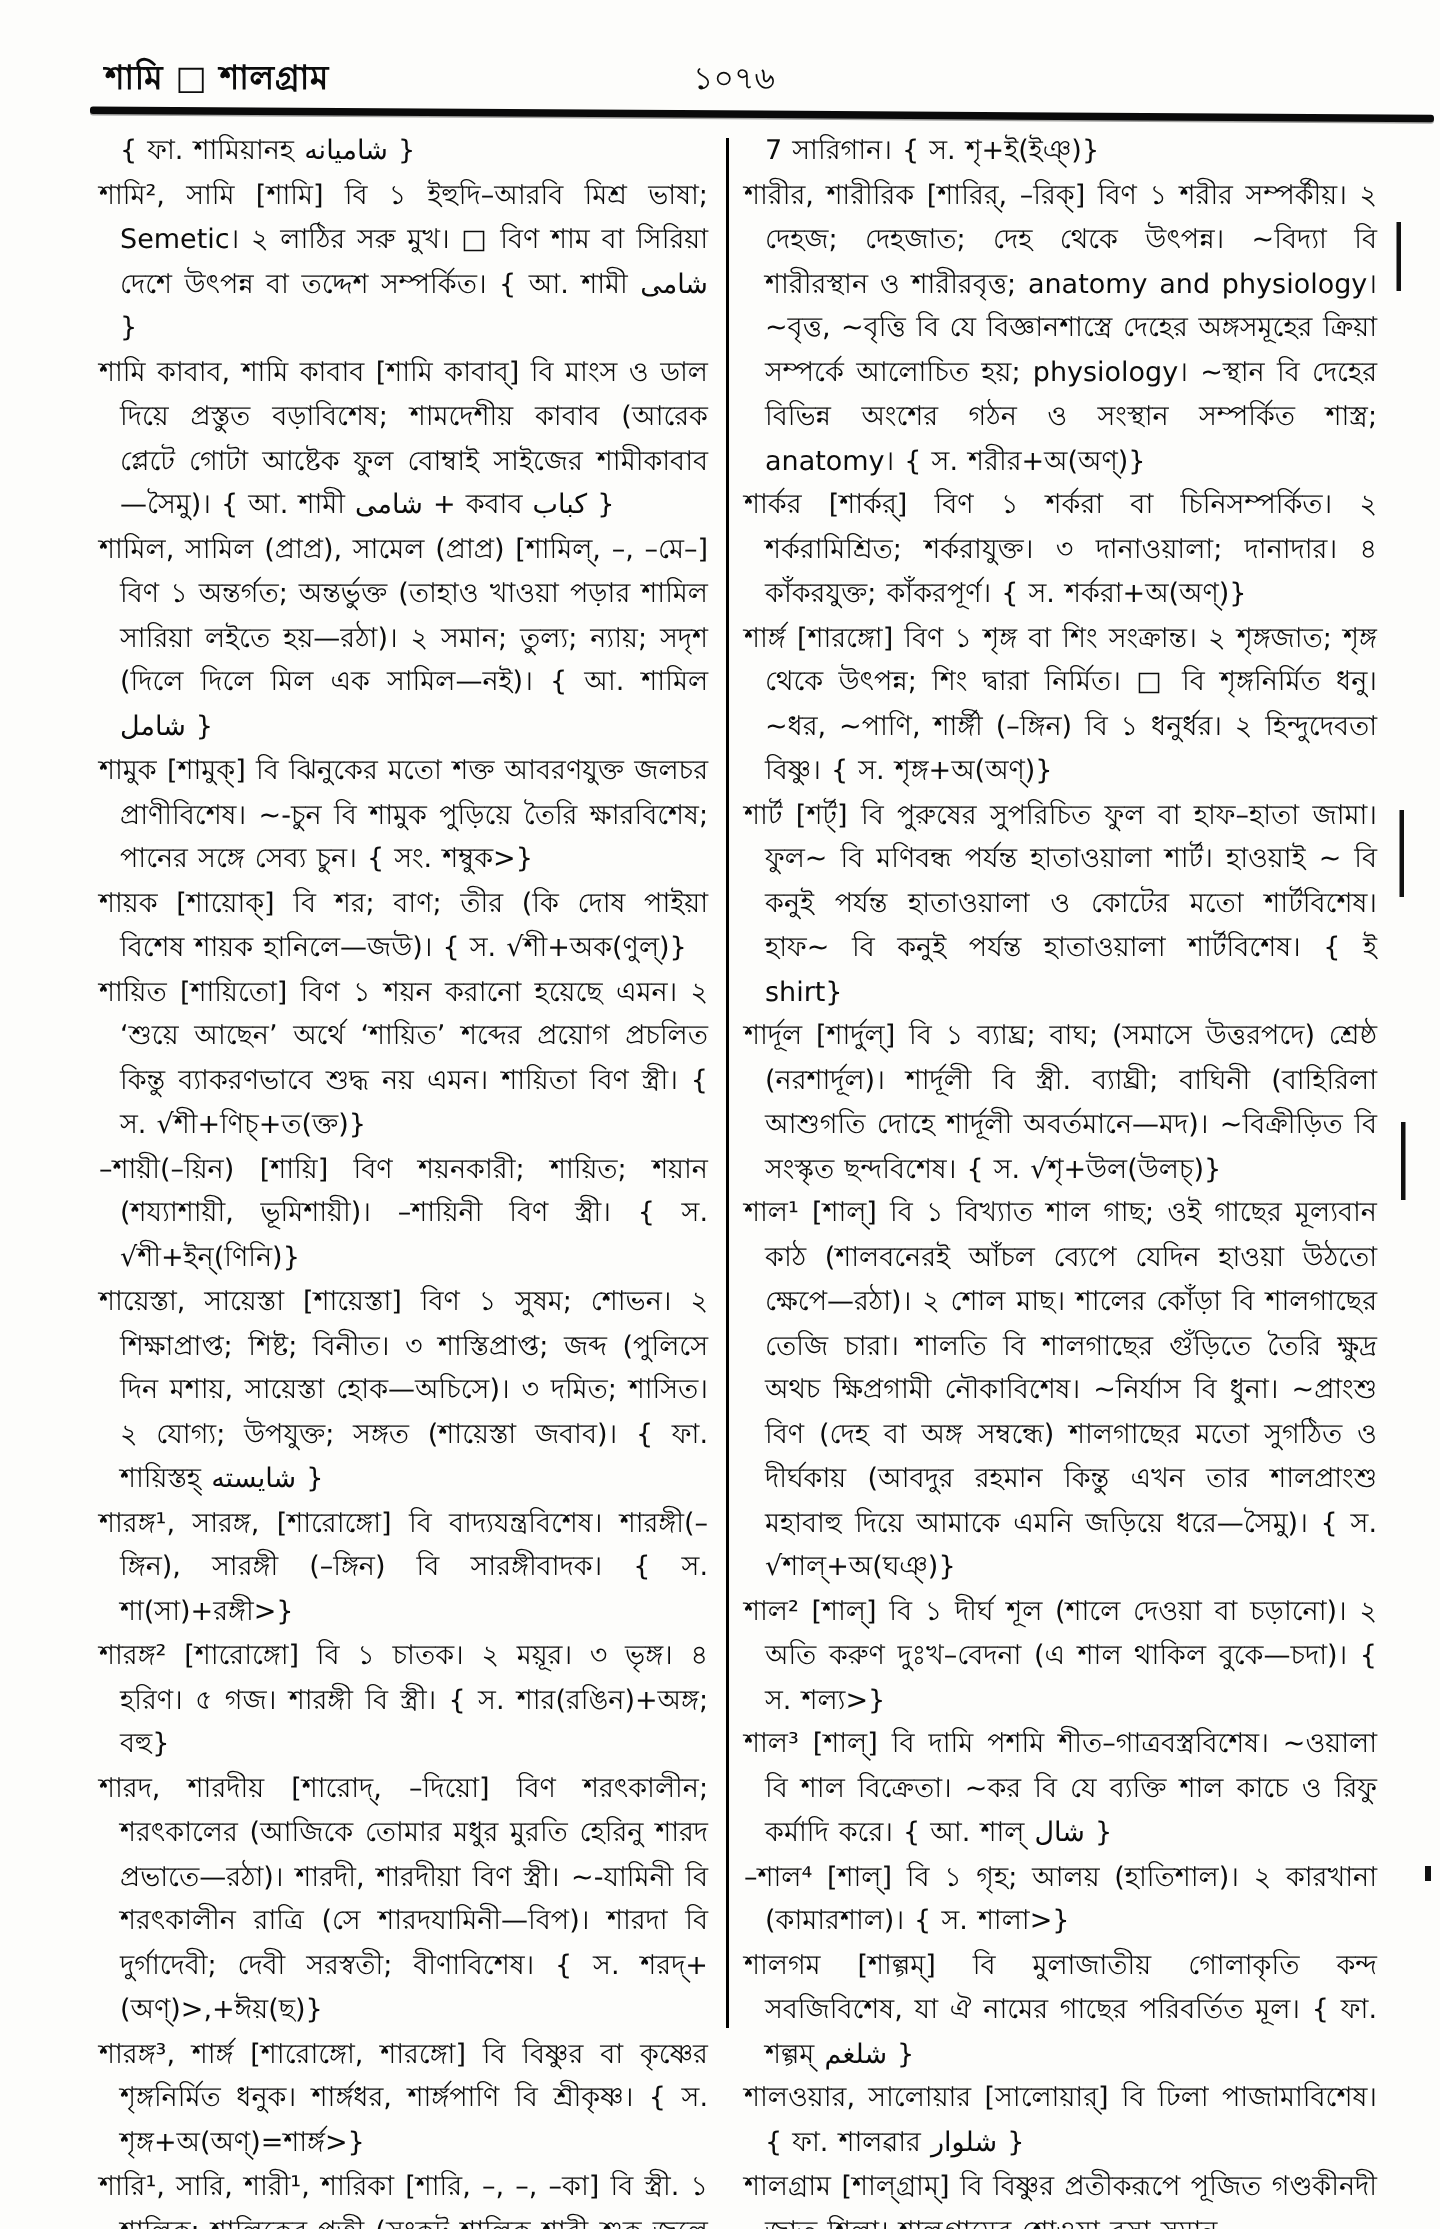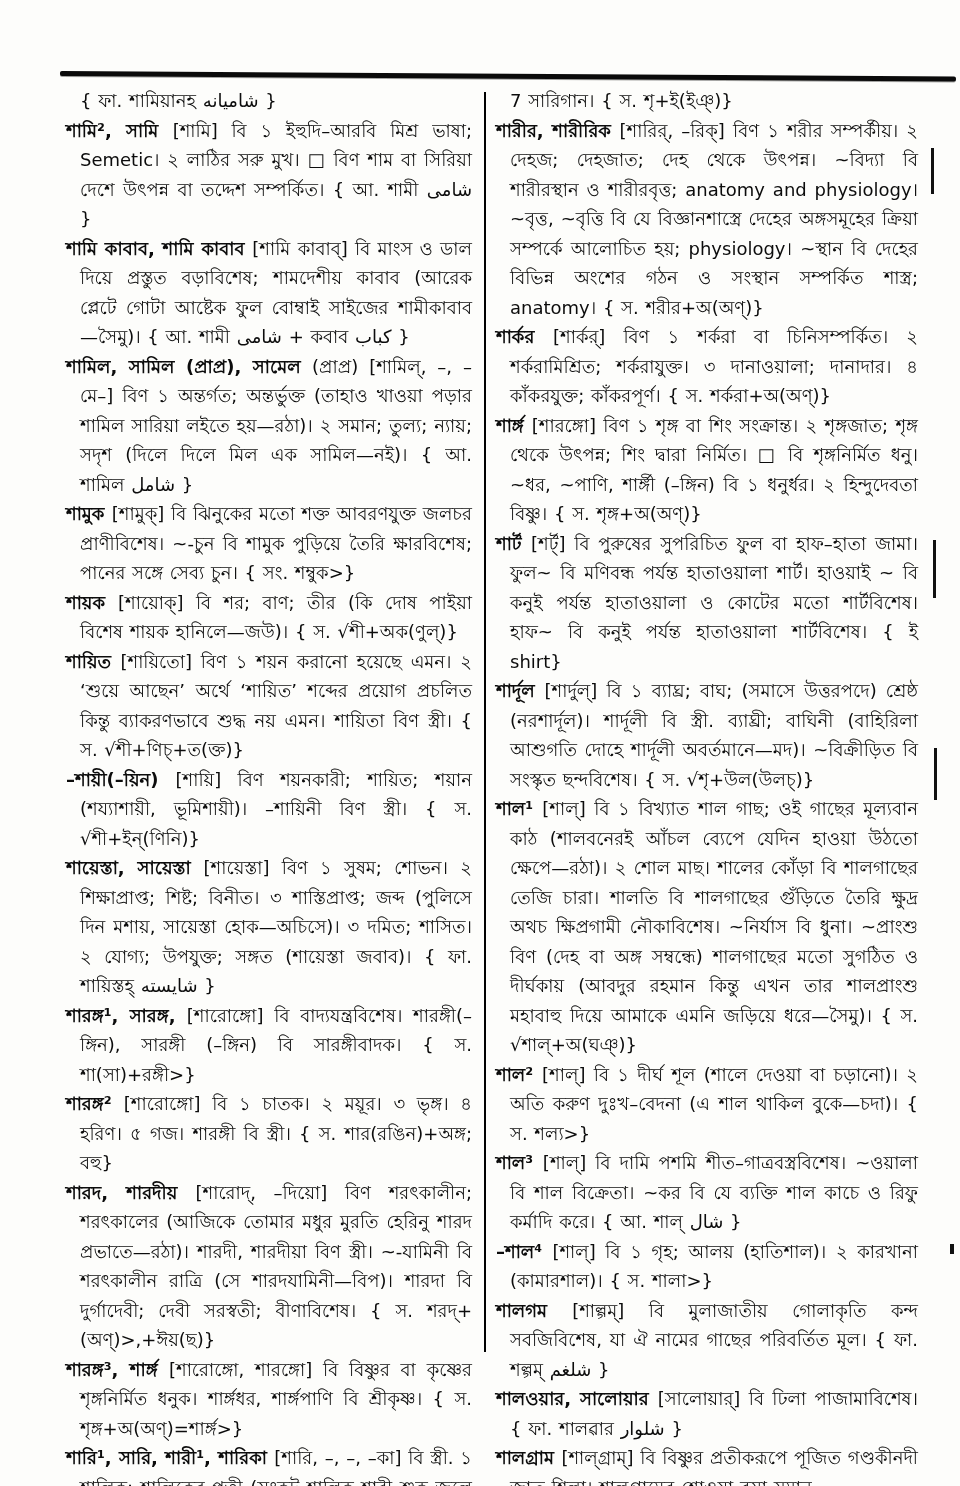--- a/index.html
+++ b/index.html
@@ -9,33 +9,37 @@
   .guide{font-weight:bold;font-size:22px;width:392px;letter-spacing:.5px;}
   .pagenum{font-size:21px;}
   .rule{position:absolute;top:71px;left:60px;width:896px;height:5px;background:#0a0a0a;transform:rotate(0.35deg);transform-origin:left center;border-radius:2px;box-shadow:0 1px 0 rgba(0,0,0,.35);}
   .cols{position:absolute;top:86px;left:66px;display:flex;}
   .col{text-align:justify;font-size:18px;line-height:29.5px;word-spacing:1px;}
   .col.left{width:406px;}
   .col.right{width:422px;}
   .divider{width:2px;background:#000;margin:6px 10px 0 12px;height:1260px;flex:none;}
   .entry{margin:0;text-indent:-14px;padding-left:14px;}
   .entry.cont{text-indent:0;}
-  .hw{font-weight:bold;}
+  .hw{font-weight:normal;}
   .hw:not(:empty)::after{content:" ";}
   .artifact{position:absolute;background:#111;}
   #a1{left:931px;top:148px;width:3px;height:46px;}
   #a2{left:933px;top:540px;width:3px;height:58px;}
   #a3{left:934px;top:748px;width:3px;height:52px;}
   #a4{left:950px;top:1244px;width:4px;height:10px;}
 </style>
 </head>
 <body>
 
 <div class="page">
 
+  <div class="header">
+    <div class="guide">শামি □ শালগ্রাম</div>
+    <div class="pagenum">১০৭৬</div>
+  </div>
 
   <div class="rule"></div>
 
   <div class="cols">
     <div class="col left">
   <p class="entry cont"><b class="hw"></b><span class="bd">{ ফা. শামিয়ানহ شامیانه }</span></p>
 
   <p class="entry"><b class="hw">শামি², সামি</b><span class="bd">[শামি] বি ১ ইহুদি–আরবি মিশ্র ভাষা; Semetic। ২ লাঠির সরু মুখ। □ বিণ শাম বা সিরিয়া দেশে উৎপন্ন বা তদ্দেশ সম্পর্কিত। { আ. শামী شامى }</span></p>
 
   <p class="entry"><b class="hw">শামি কাবাব, শামি কাবাব</b><span class="bd">[শামি কাবাব্] বি মাংস ও ডাল দিয়ে প্রস্তুত বড়াবিশেষ; শামদেশীয় কাবাব (আরেক প্লেটে গোটা আষ্টেক ফুল বোম্বাই সাইজের শামীকাবাব —সৈমু)। { আ. শামী شامى + কবাব كباب }</span></p>

